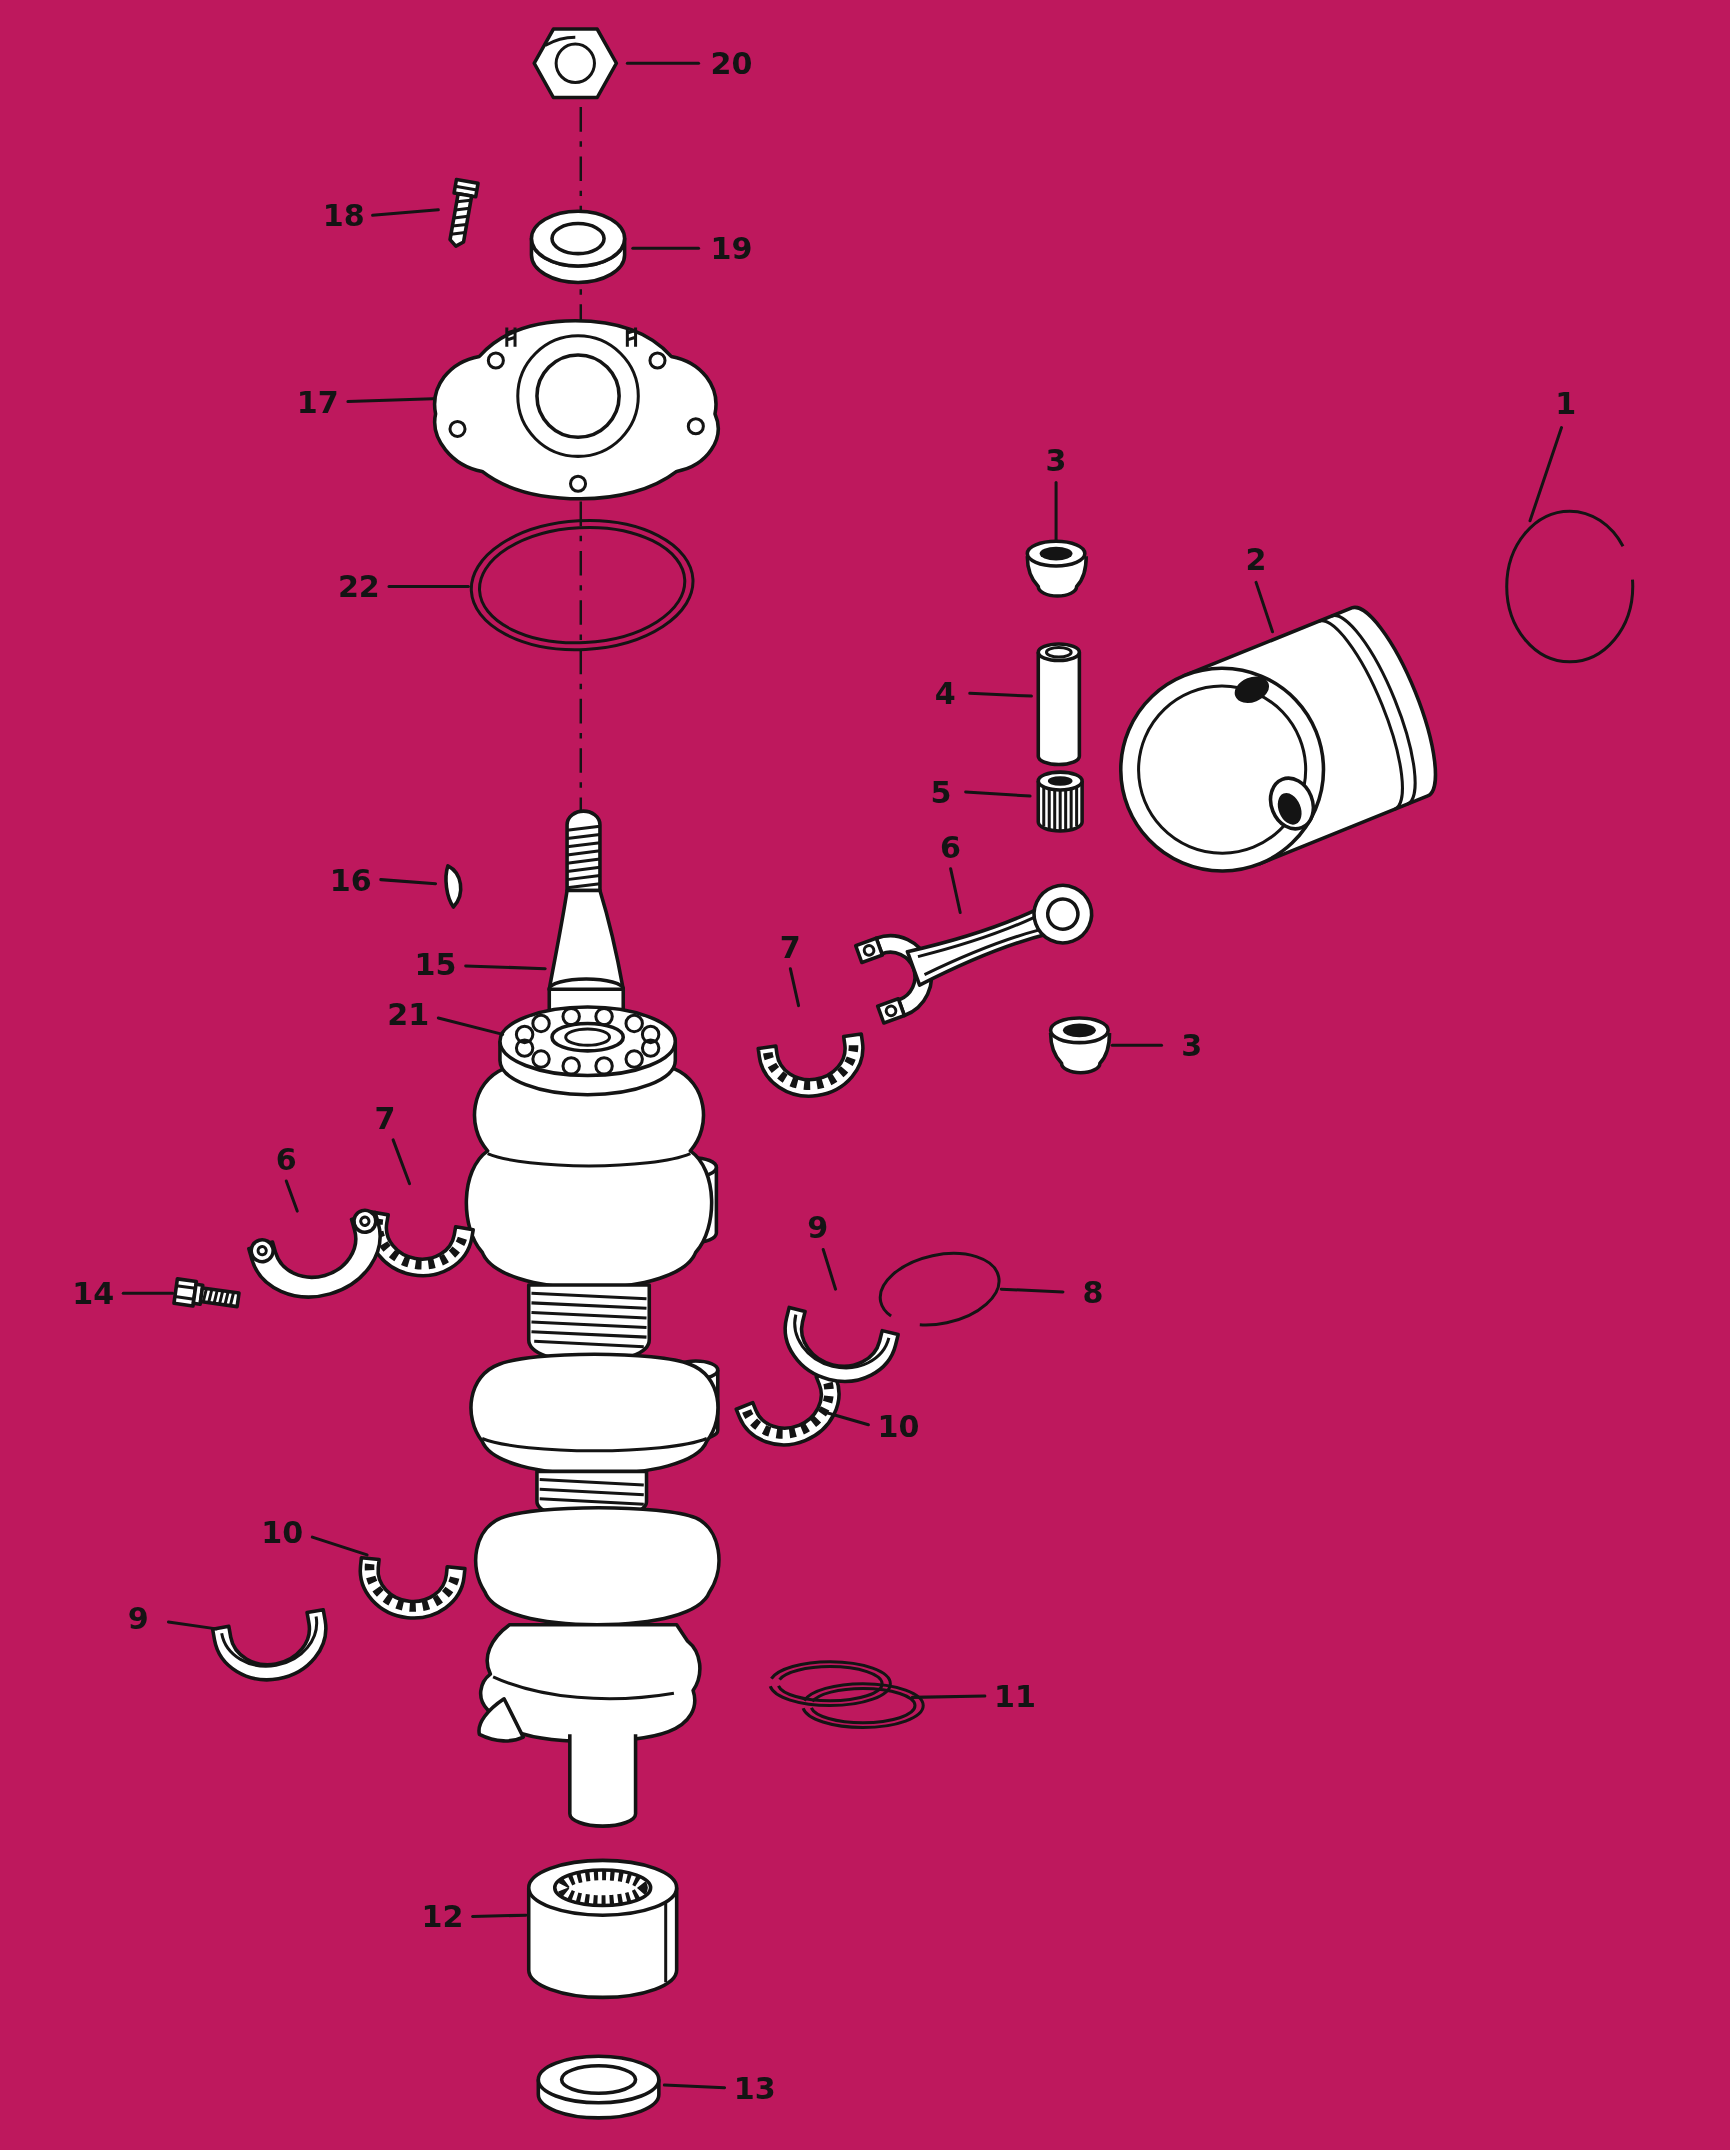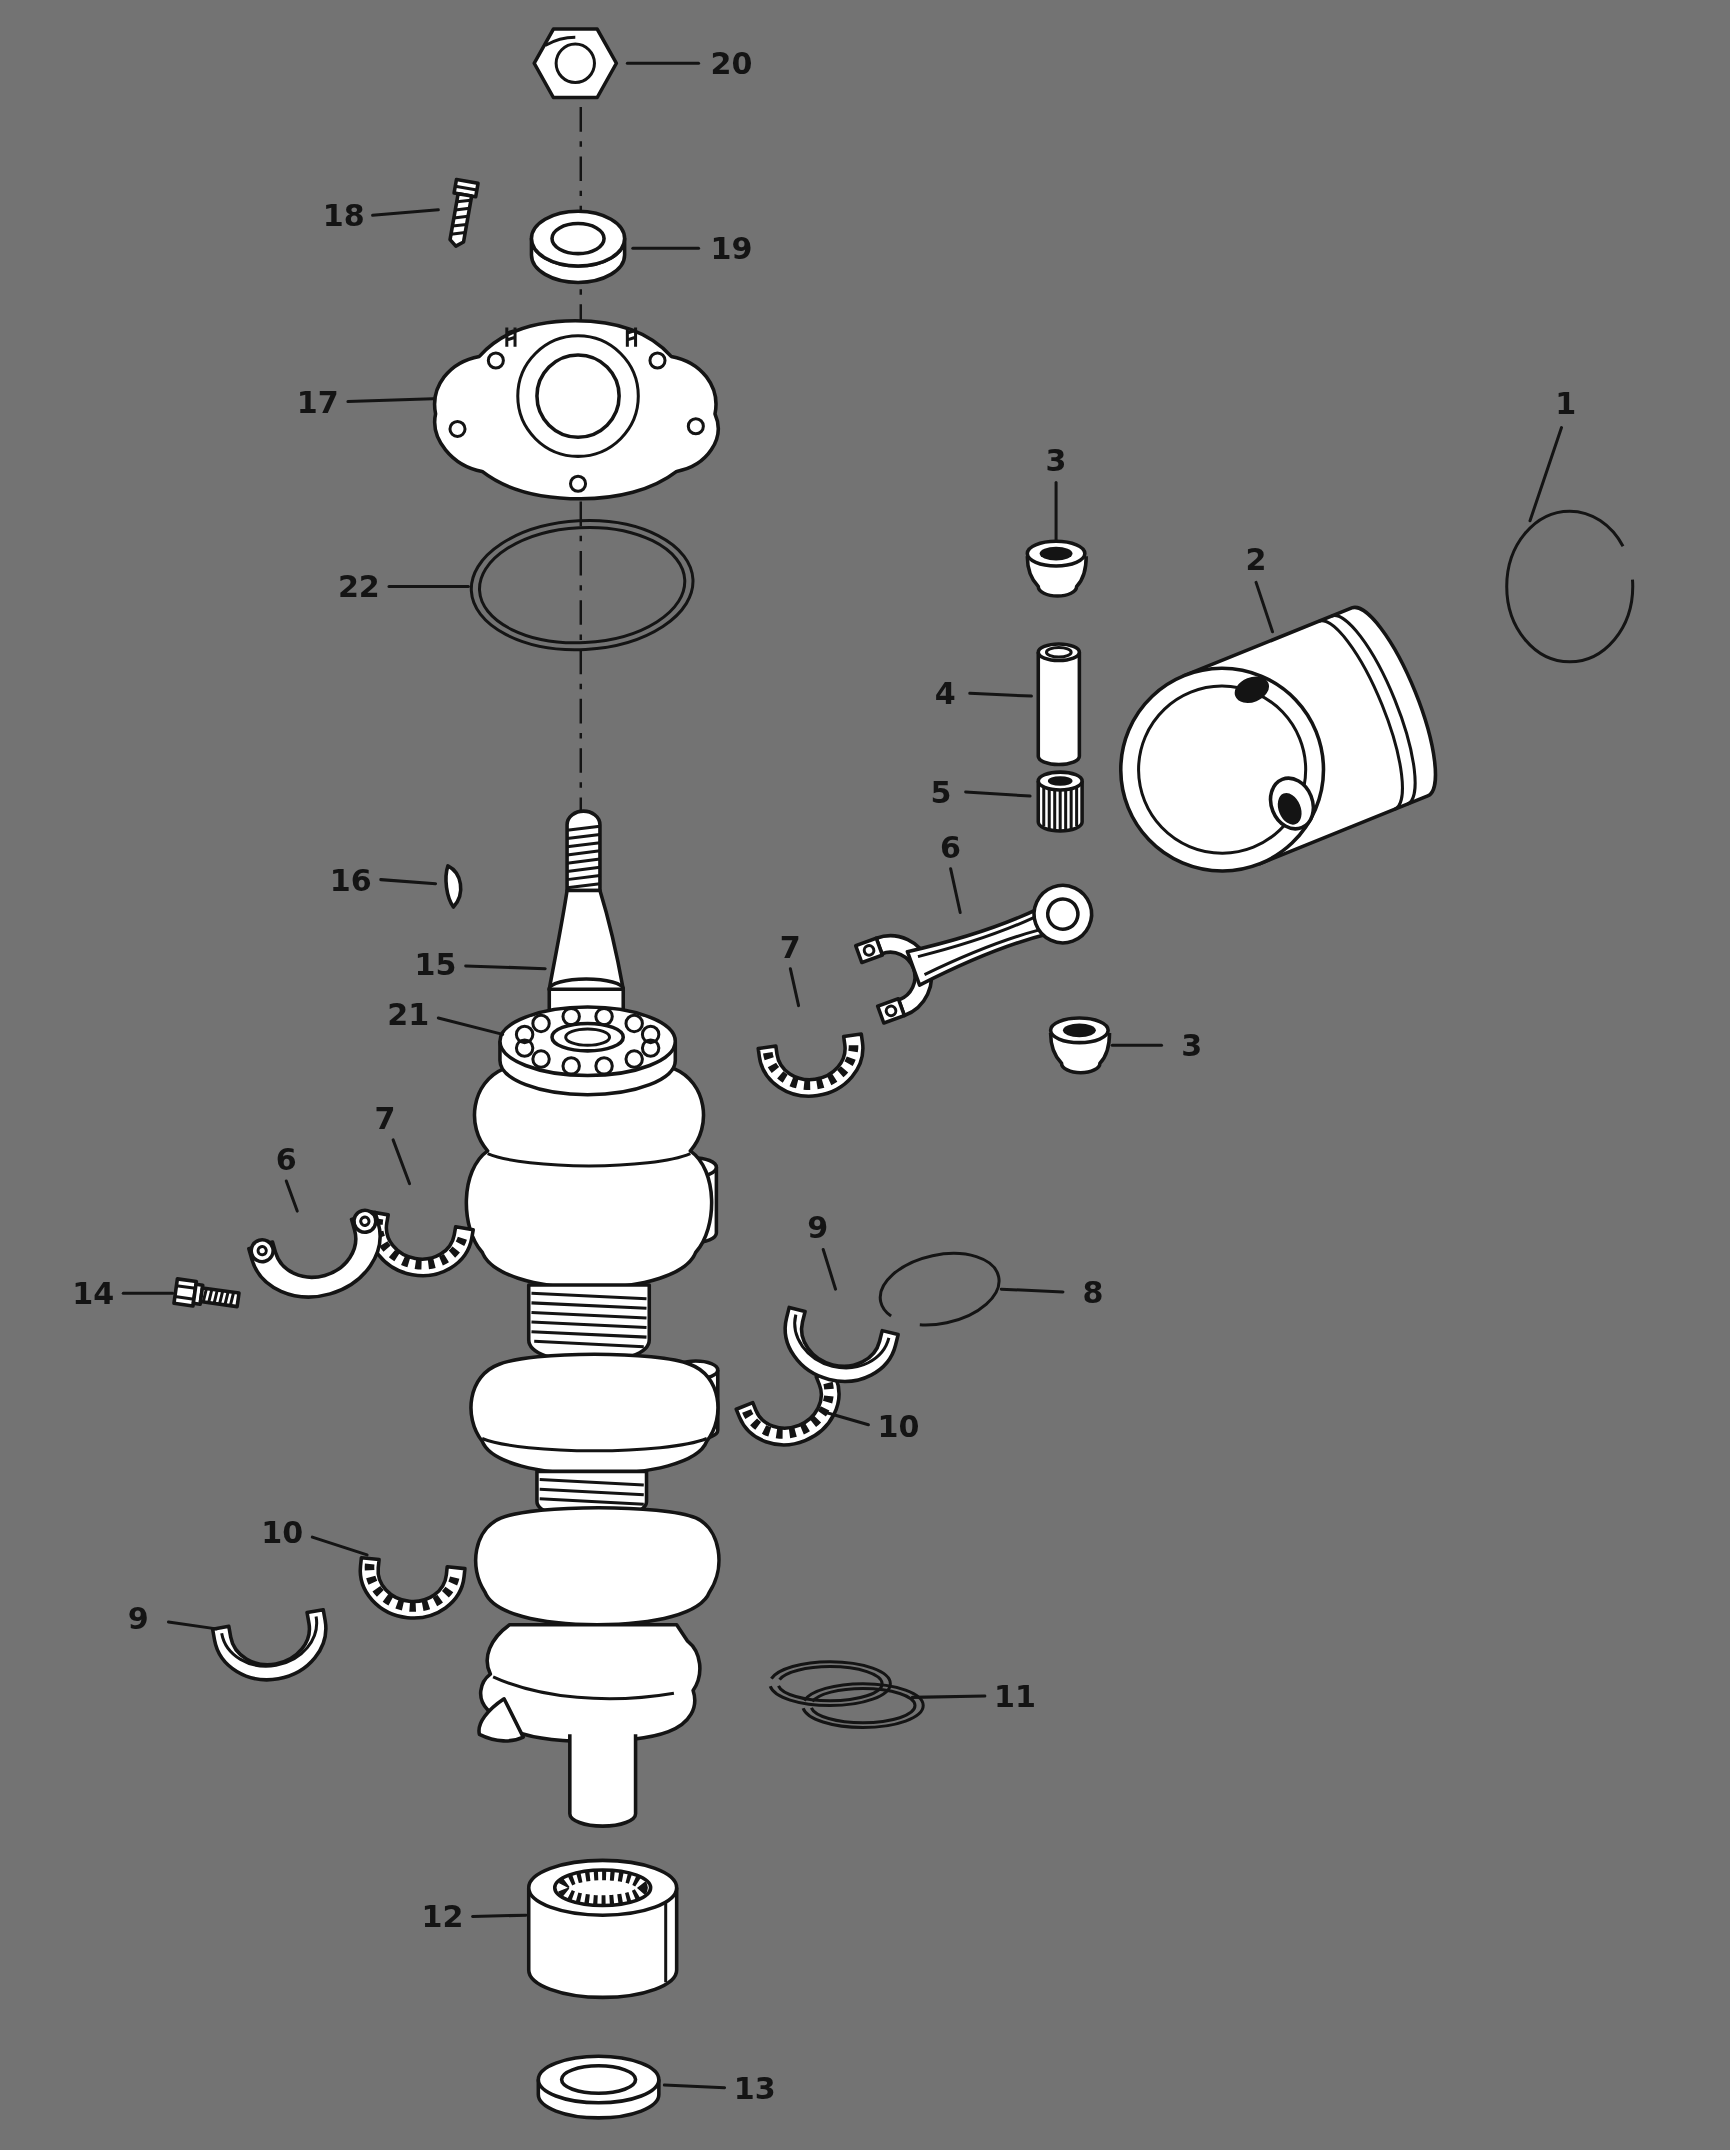--- a/index.html
+++ b/index.html
@@ -1,16 +1,16 @@
 <!DOCTYPE html>
 <html style="font-size:13px"><head>
 <meta charset="utf-8">
 <style>
   html, body { margin: 0; padding: 0; background: #ffffff; }
-  .stage { width: 1730px; height: 2151px; background: #737373; overflow: hidden; }
+  .stage { width: 1730px; height: 2151px; background: #be185d; overflow: hidden; }
   svg { display: block; }
   .ln  { stroke: #141414; stroke-width: 2.2; fill: none; stroke-linecap: round; }
   .cl  { stroke: #141414; stroke-width: 1.8; fill: none; stroke-dasharray: 18 7 4 7; }
   .pt  { stroke: #141414; stroke-width: 2.6; fill: #ffffff; stroke-linejoin: round; }
   .ptn { stroke: #141414; stroke-width: 2.2; fill: none; stroke-linejoin: round; }
   .dk  { fill: #141414; stroke: none; }
   .lbl { font: 700 22px "DejaVu Sans", sans-serif; fill: #141414; }
 </style>
 </head>
 <body>

